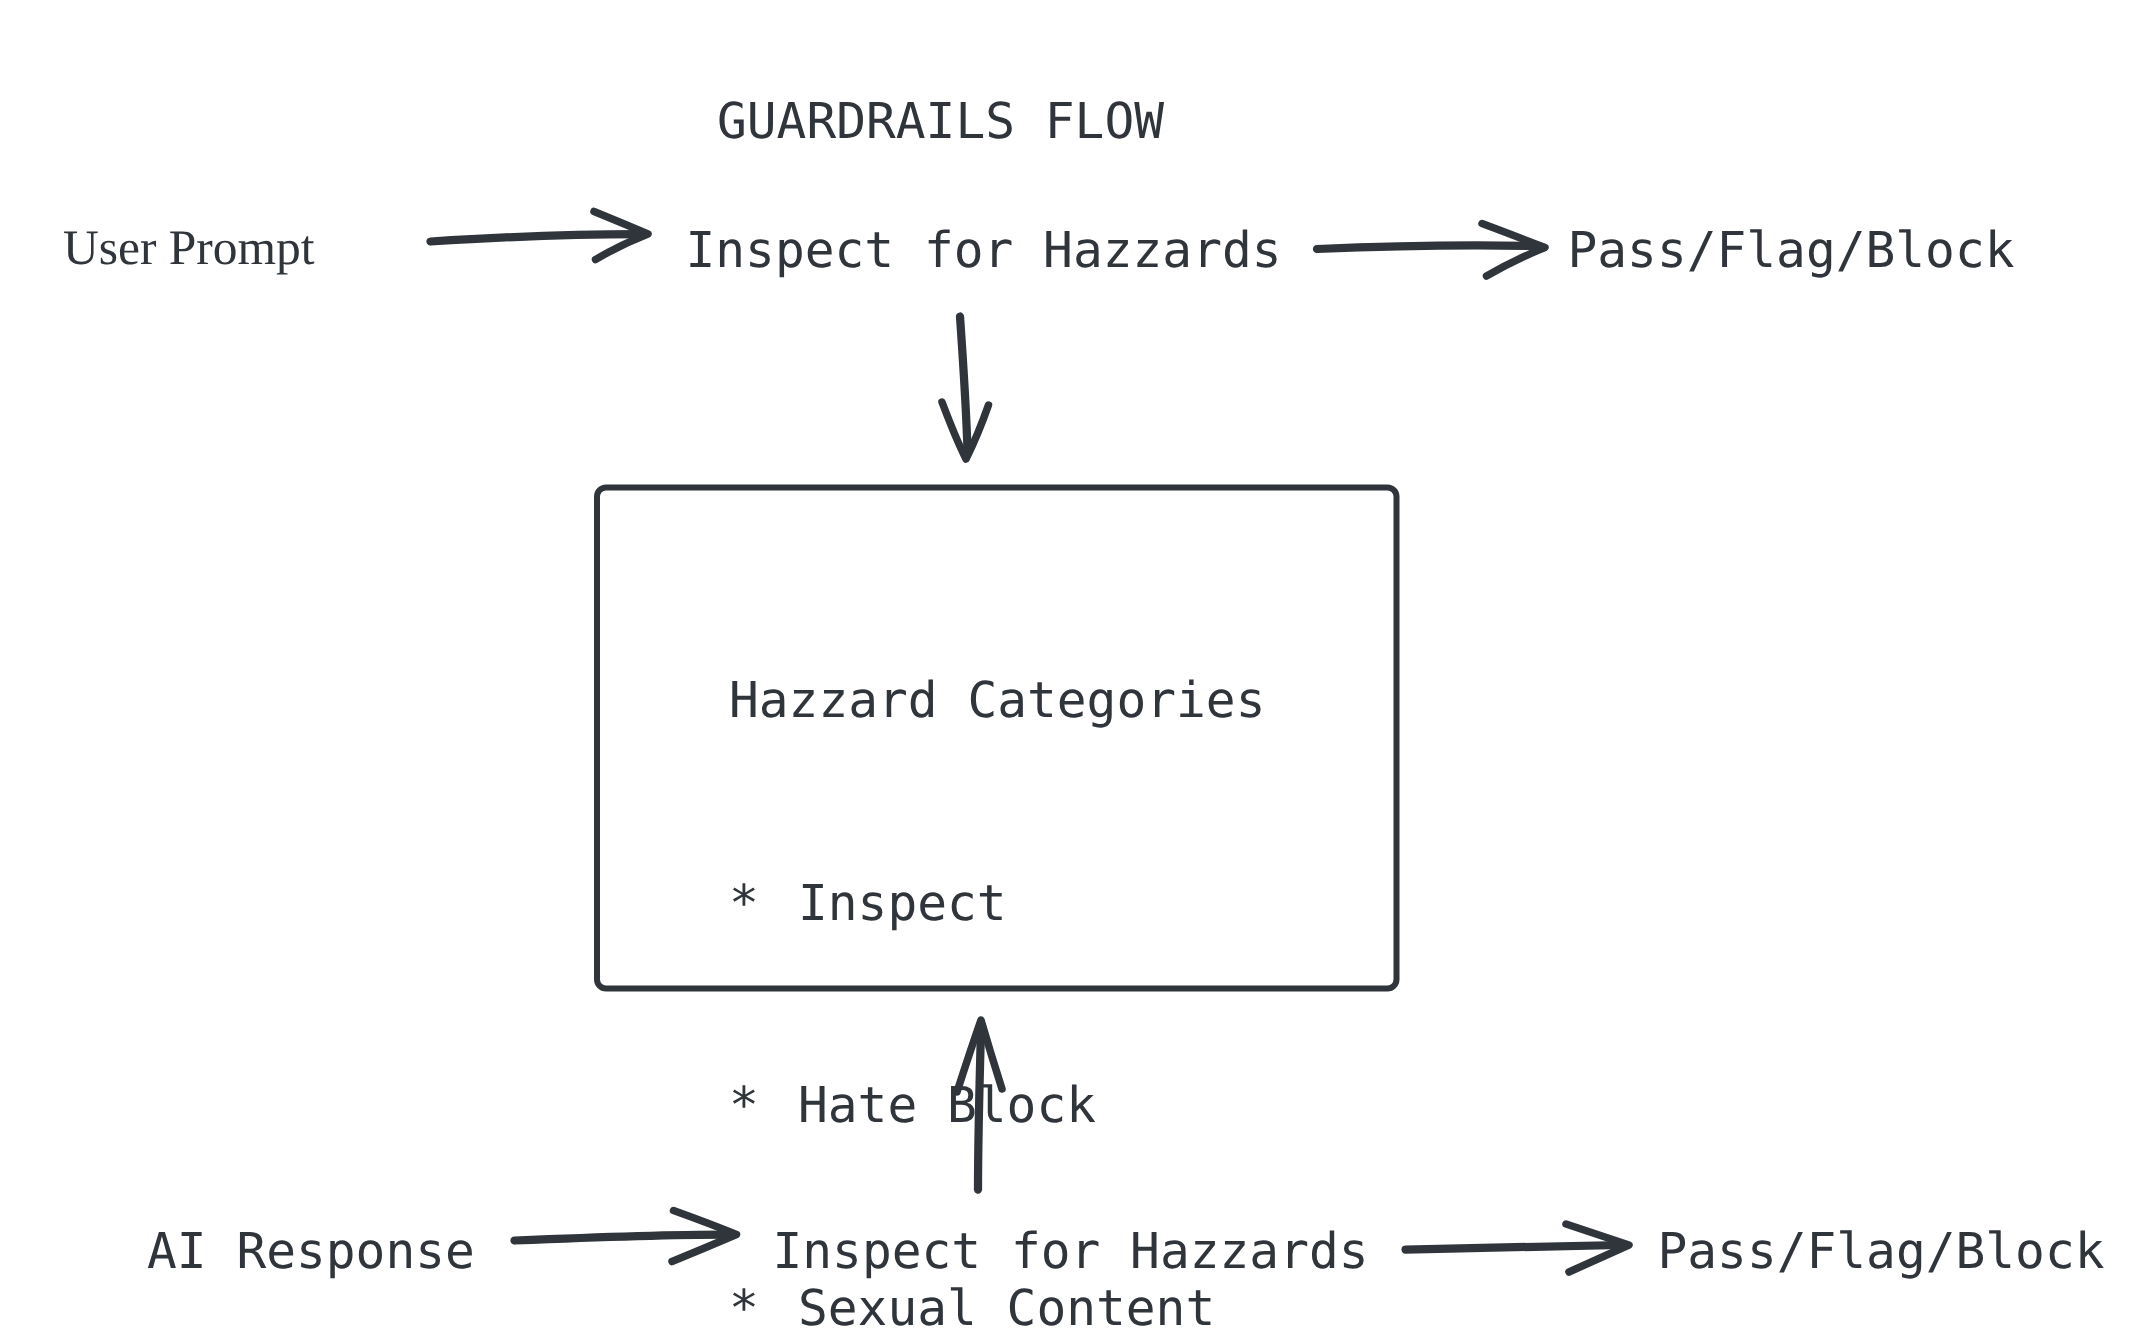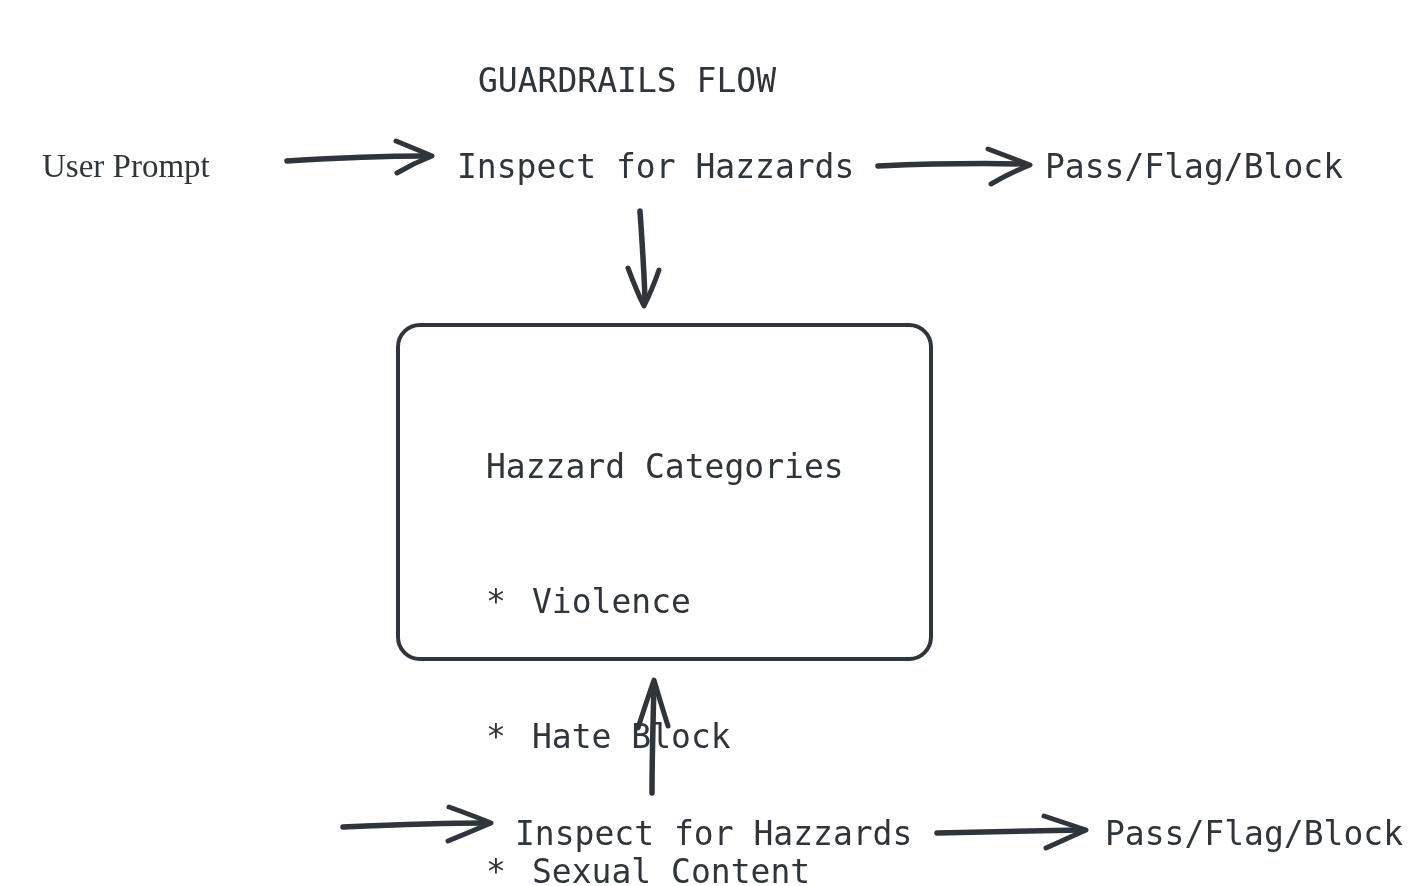--- a/index.html
+++ b/index.html
@@ -34,21 +34,21 @@
     stroke-linecap: round;
     stroke-linejoin: round;
   }
   #connector-layer path.shaft { stroke-width: 5.5; }
   .box {
     position: absolute;
     left: 396px; top: 323px;
     width: 537px; height: 338px;
     box-sizing: border-box;
     border: 4px solid var(--ink);
-    border-radius: 24px;
+    border-radius: 8px;
     padding: 27px 20px 0 86px;
     font-size: 33px;
     line-height: 45px;
     white-space: pre;
   }
   .bullet { display: inline-block; width: 46px; }
 </style>
 </head>
 <body>
 
@@ -82,23 +82,24 @@
   </svg>
 
   <div class="lbl title">GUARDRAILS FLOW</div>
 
   <div class="lbl" style="left:42px; top:144px;font-family:Liberation Serif, serif;">User Prompt</div>
   <div class="lbl" style="left:457px; top:144px;">Inspect for Hazzards</div>
   <div class="lbl" style="left:1045px; top:144px;">Pass/Flag/Block</div>
 
   <div class="box">
     <div>Hazzard Categories</div>
-    <div><span class="bullet">*</span><span>Violence</span></div>
+    <div><span class="bullet">*</span><span>Inspect</span></div>
     <div><span class="bullet">*</span><span>Hate Block</span></div>
     <div><span class="bullet">*</span><span>Sexual Content</span></div>
     
     
   </div>
 
+  <div class="lbl" style="left:98px; top:811px;">AI Response</div>
   <div class="lbl" style="left:515px; top:811px;">Inspect for Hazzards</div>
   <div class="lbl" style="left:1105px; top:811px;">Pass/Flag/Block</div>
 
 </div>
 
 </body></html>

